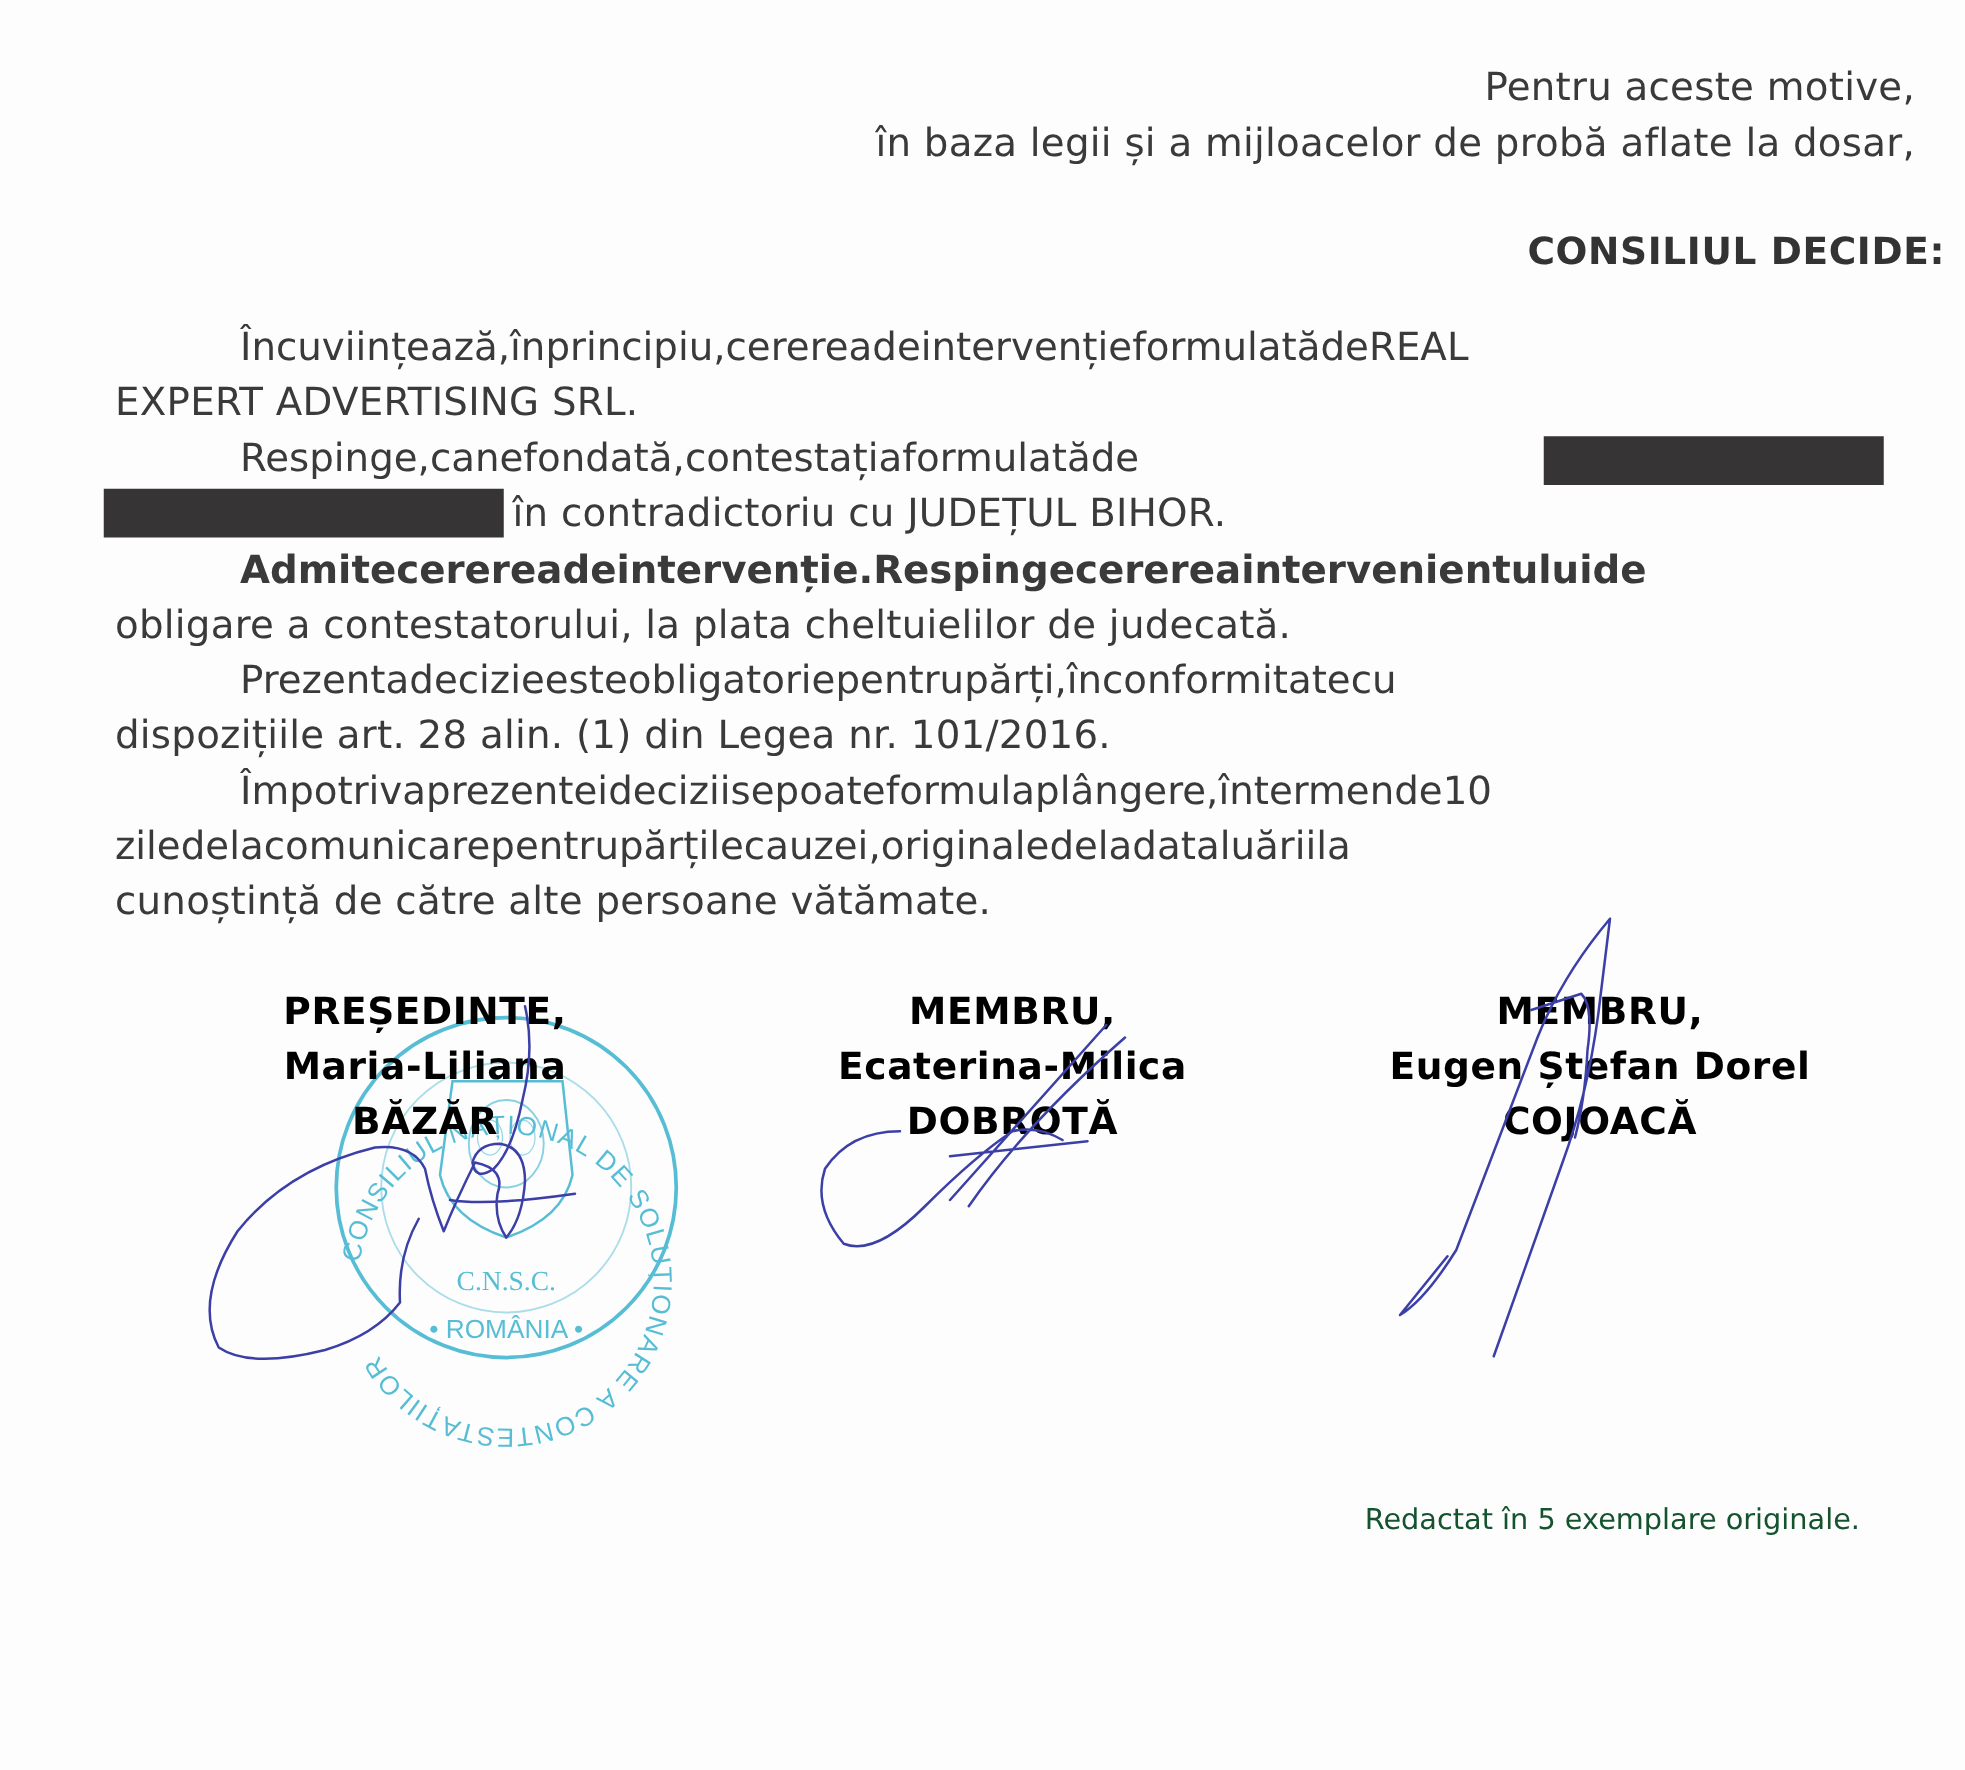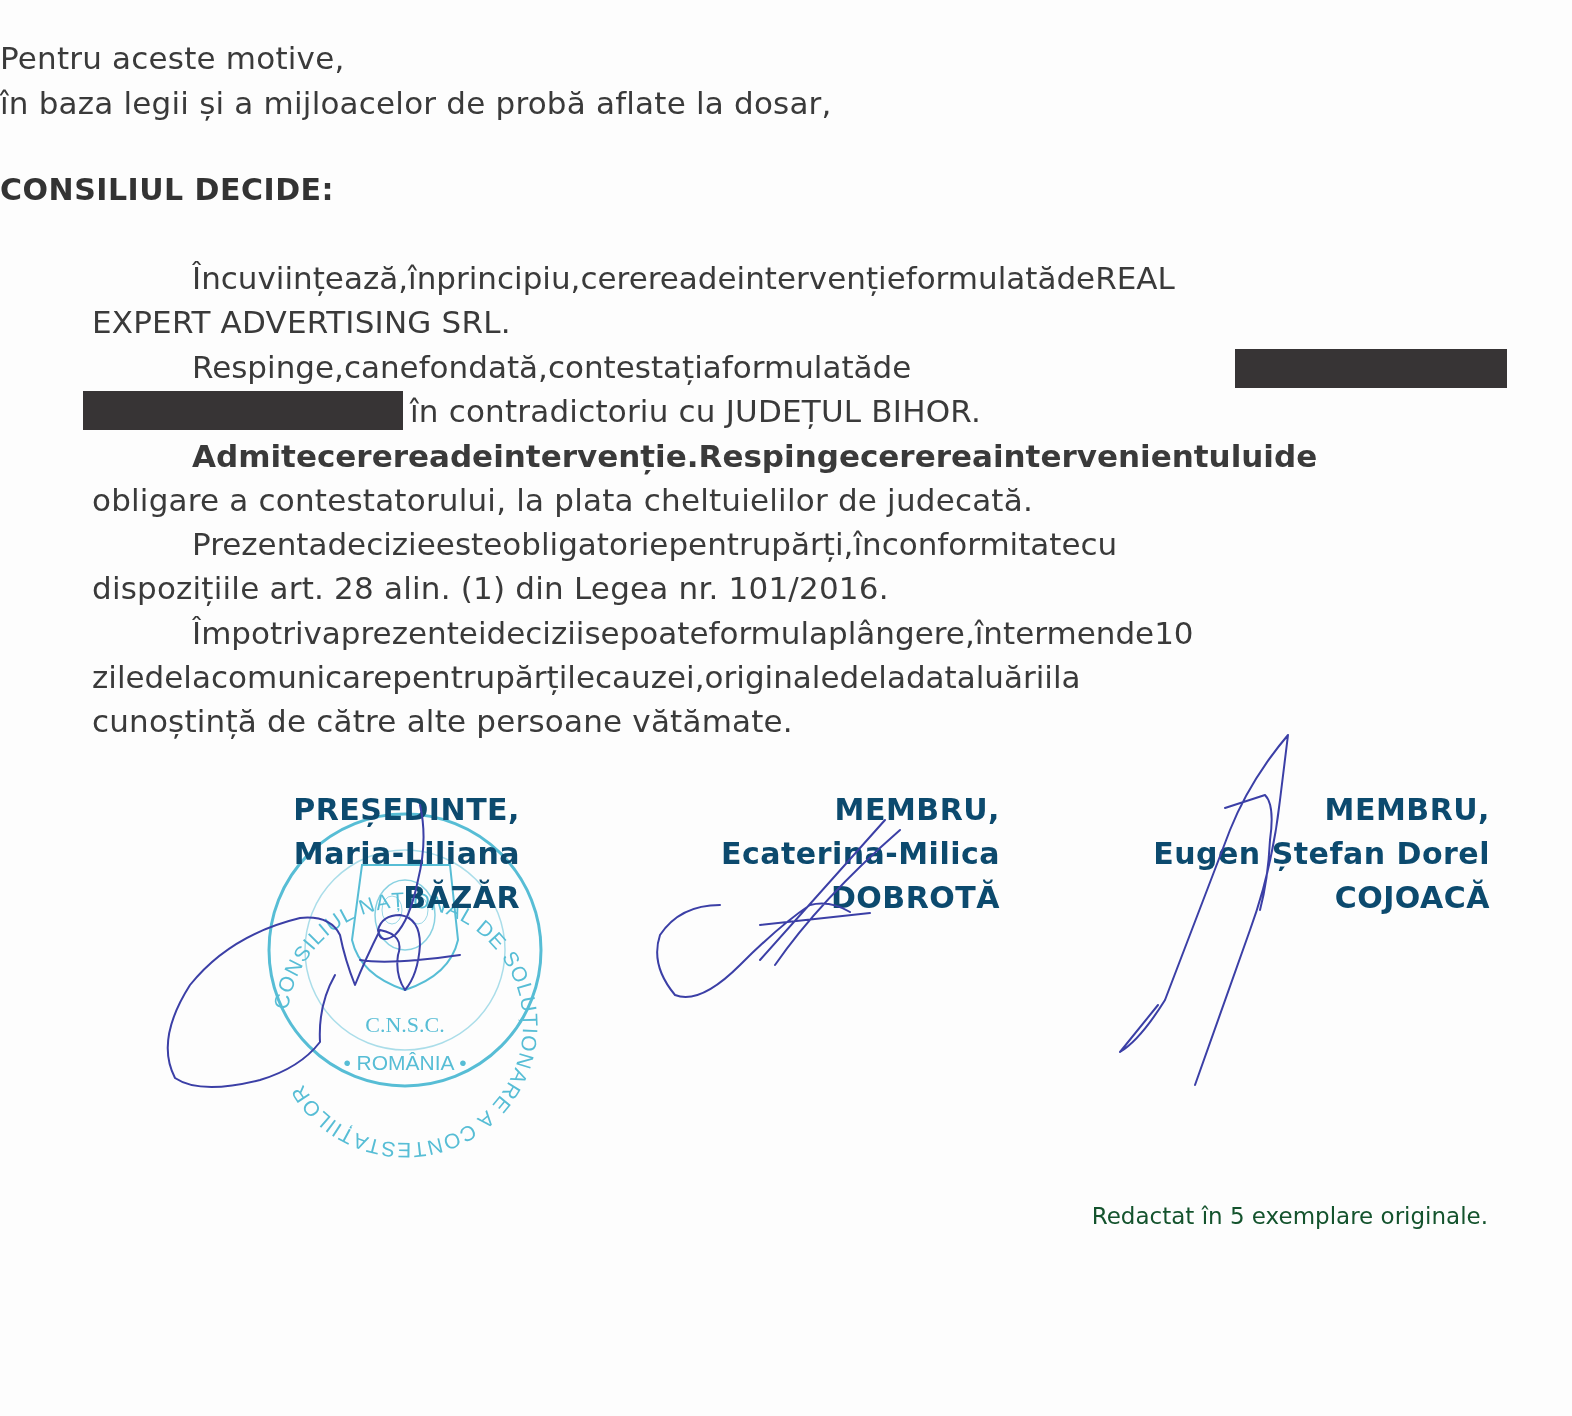--- a/index.html
+++ b/index.html
@@ -4,28 +4,28 @@
 <style>
   html, body { margin: 0; padding: 0; }
   body {
     width: 1572px; height: 1416px; position: relative; overflow: hidden;
     background: #fdfdfd;
     font-family: "DejaVu Sans", sans-serif;
     color: #3a3a3a;
   }
   .page { position: absolute; inset: 0; }
   .line { position: absolute; font-size: 31px; white-space: nowrap; line-height: 40px; letter-spacing: 0.2px; }
-  .center { text-align: left; left: 0; width: 1532px; }
-  .title { font-weight: bold; font-size: 30px; letter-spacing: 0.5px; color: #333; }
+  .center { text-align: right; left: 0; width: 1532px; margin-top: 12px; }
+  .title { font-weight: bold; font-size: 30px; letter-spacing: 0.5px; color: #333; padding-left: 24px; }
   .justify-line { position: absolute; left: 92px; width: 1396px; font-size: 31px; line-height: 40px;
                   text-align: justify; text-align-last: justify; white-space: nowrap; }
   .justify-line.indent { padding-left: 100px; box-sizing: border-box; }
   .jl-flex { display: flex; justify-content: flex-start; width: 100%; }
   .redact { position: absolute; background: #373435; }
-  .sig-block { position: absolute; text-align: right; font-weight: bold; font-size: 30px; line-height: 44px; color: #0c4a6e; letter-spacing: 0.5px; }
+  .sig-block { position: absolute; text-align: center; font-weight: bold; font-size: 30px; line-height: 44px; color: #000000; letter-spacing: 0.5px; }
   .footer { position: absolute; right: 84px; top: 1203px; font-size: 23px; color: #14532d; }
   svg.overlay { position: absolute; left: 0; top: 0; pointer-events: none; }
 </style>
 </head>
 <body>
 
 <div class="page">
 
   <div class="line center" style="top:38px;">Pentru aceste motive,</div>
   <div class="line center" style="top:83px;">în baza legii și a mijloacelor de probă aflate la dosar,</div>

